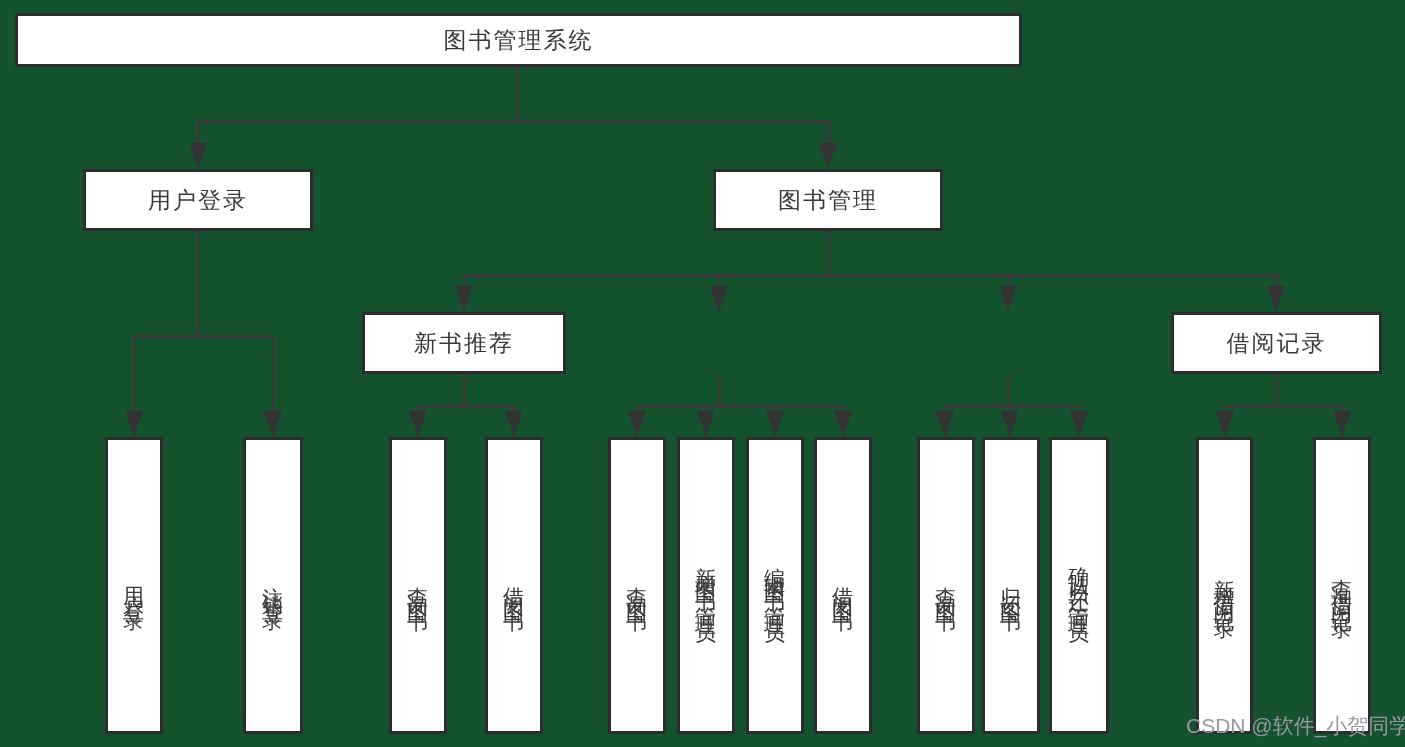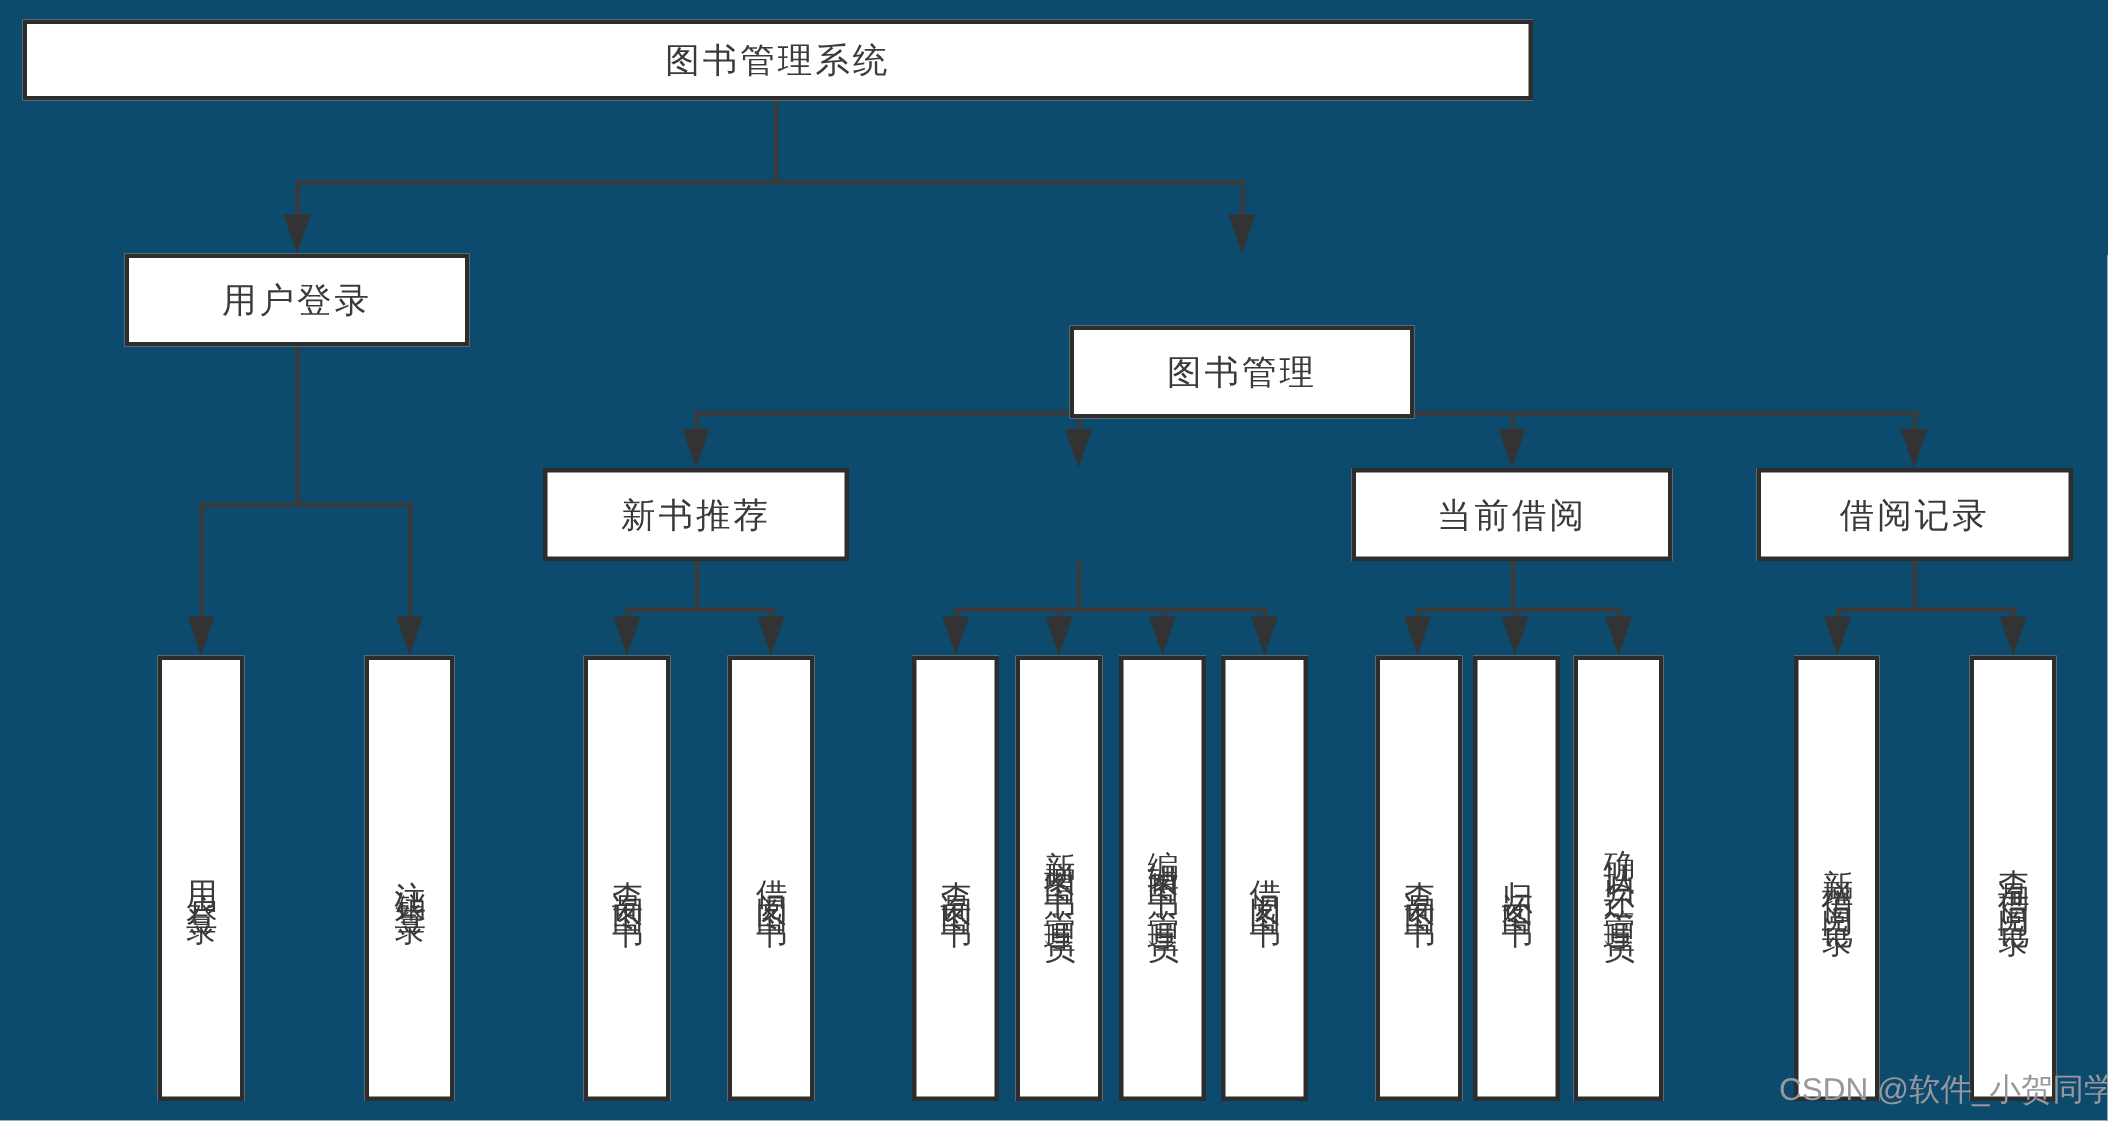--- a/index.html
+++ b/index.html
@@ -1,17 +1,17 @@
 <!DOCTYPE html>
 <html><head>
 <meta charset="utf-8">
 <style>
   html,body { margin:0; padding:0; background:#ffffff; }
   #stage {
-    position:relative; width:1405px; height:747px; background:#0c4a6e;
+    position:relative; width:1405px; height:747px; background:#14532d;
     font-family:"Liberation Sans", sans-serif; overflow:hidden;
   }
   
   .box {
     position:absolute; box-sizing:border-box; background:#ffffff;
     border:3px solid #2d2d2d; display:flex; align-items:center; justify-content:center;
     font-size:23px; letter-spacing:2px; color:#3a3a3a; z-index:2;
   }
   
   .vbox {
@@ -30,21 +30,21 @@
   .ar { position:absolute; width:0; height:0; z-index:1;
         border-left:9px solid transparent; border-right:9px solid transparent;
         border-top:26px solid #333333; }
   
   #wm { position:absolute; left:1186px; top:712px; font-size:21px;
         color:#98979e; z-index:6; white-space:nowrap; }
 
   
   #b-root  { left:15px;  top:13px;  width:1007px; height:54px; }
   #b-login { left:83px;  top:169px; width:230px;  height:62px; }
-  #b-mgmt  { left:713px; top:169px; width:230px;  height:62px;margin-top:48px; }
+  #b-mgmt  { left:713px; top:169px; width:230px;  height:62px; }
   #b-l3-1  { left:362px; top:312px; width:204px;  height:62px; }
   #b-l3-2  { left:617px; top:312px; width:204px;  height:62px; }
   #b-l3-3  { left:901px; top:312px; width:214px;  height:62px; }
   #b-l3-4  { left:1171px;top:312px; width:211px;  height:62px; }
 
   .vbox { top:437px; height:297px; }
   #f1  { left:105px;  width:58px; }
   #f2  { left:243px;  width:60px; }
   #f3  { left:389px;  width:58px; }
   #f4  { left:485px;  width:58px; }
@@ -122,21 +122,20 @@
 <body>
 
 <div id="stage">
 
   <div class="box" id="b-root">图书管理系统</div>
 
   <div class="box" id="b-login">用户登录</div>
   <div class="box" id="b-mgmt">图书管理</div>
 
   <div class="box" id="b-l3-1">新书推荐</div>
-  <div class="box" id="b-l3-3">当前借阅</div>
   <div class="box" id="b-l3-4">借阅记录</div>
 
   <div class="vbox" id="f1">
     <span class="vtxt">用户登录</span>
     </div>
   <div class="vbox" id="f2">
     <span class="vtxt">注销登录</span>
     </div>
   <div class="vbox" id="f3">
     <span class="vtxt">查询图书</span>

